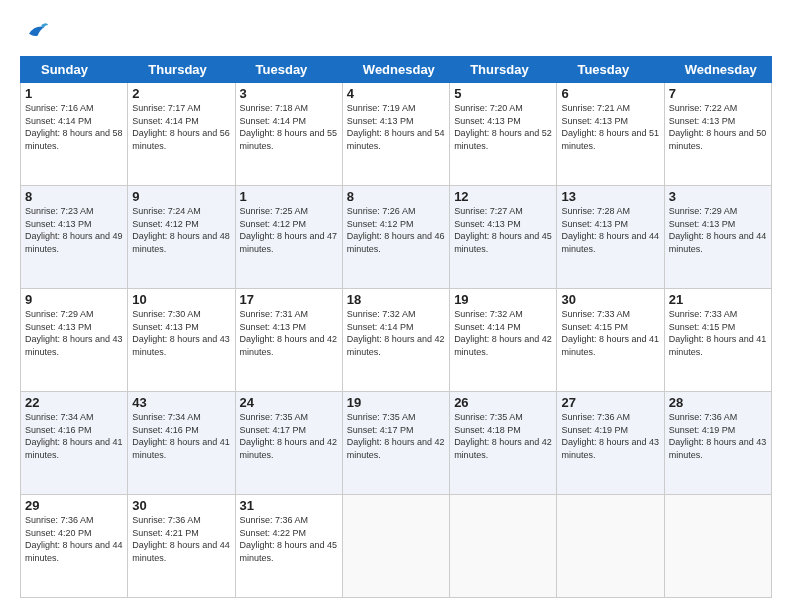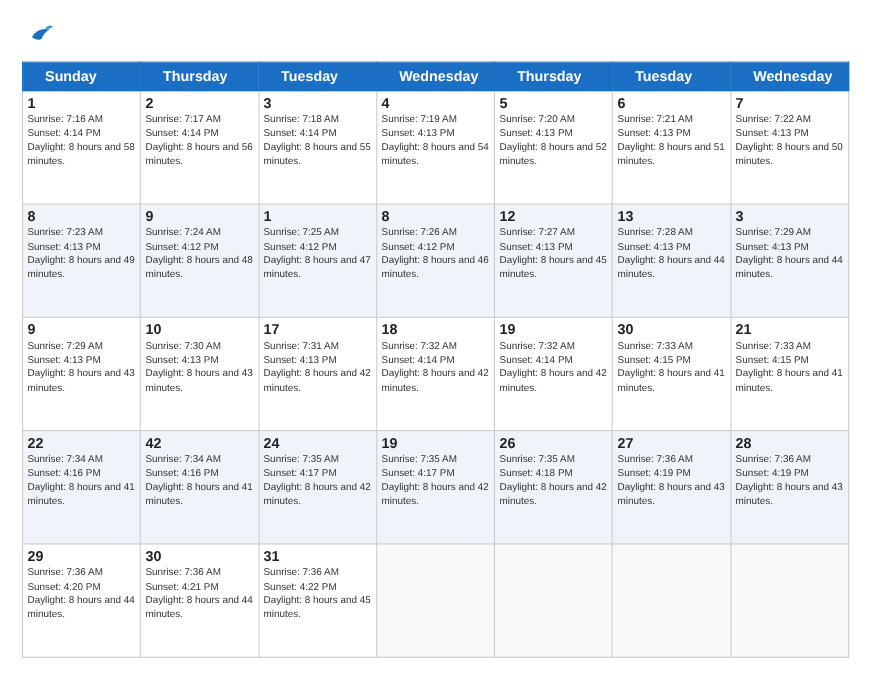--- a/index.html
+++ b/index.html
@@ -224,21 +224,21 @@
           <span class="day-num">21</span>
           <span class="day-info">Sunrise: 7:33 AM<br>Sunset: 4:15 PM<br>Daylight: 8 hours and 41 minutes.</span>
         </td>
         </tr>
         <tr>
           <td>
           <span class="day-num">22</span>
           <span class="day-info">Sunrise: 7:34 AM<br>Sunset: 4:16 PM<br>Daylight: 8 hours and 41 minutes.</span>
         </td>
           <td>
-          <span class="day-num">42</span>
+          <span class="day-num">43</span>
           <span class="day-info">Sunrise: 7:34 AM<br>Sunset: 4:16 PM<br>Daylight: 8 hours and 41 minutes.</span>
         </td>
           <td>
           <span class="day-num">24</span>
           <span class="day-info">Sunrise: 7:35 AM<br>Sunset: 4:17 PM<br>Daylight: 8 hours and 42 minutes.</span>
         </td>
           <td>
           <span class="day-num">19</span>
           <span class="day-info">Sunrise: 7:35 AM<br>Sunset: 4:17 PM<br>Daylight: 8 hours and 42 minutes.</span>
         </td>

